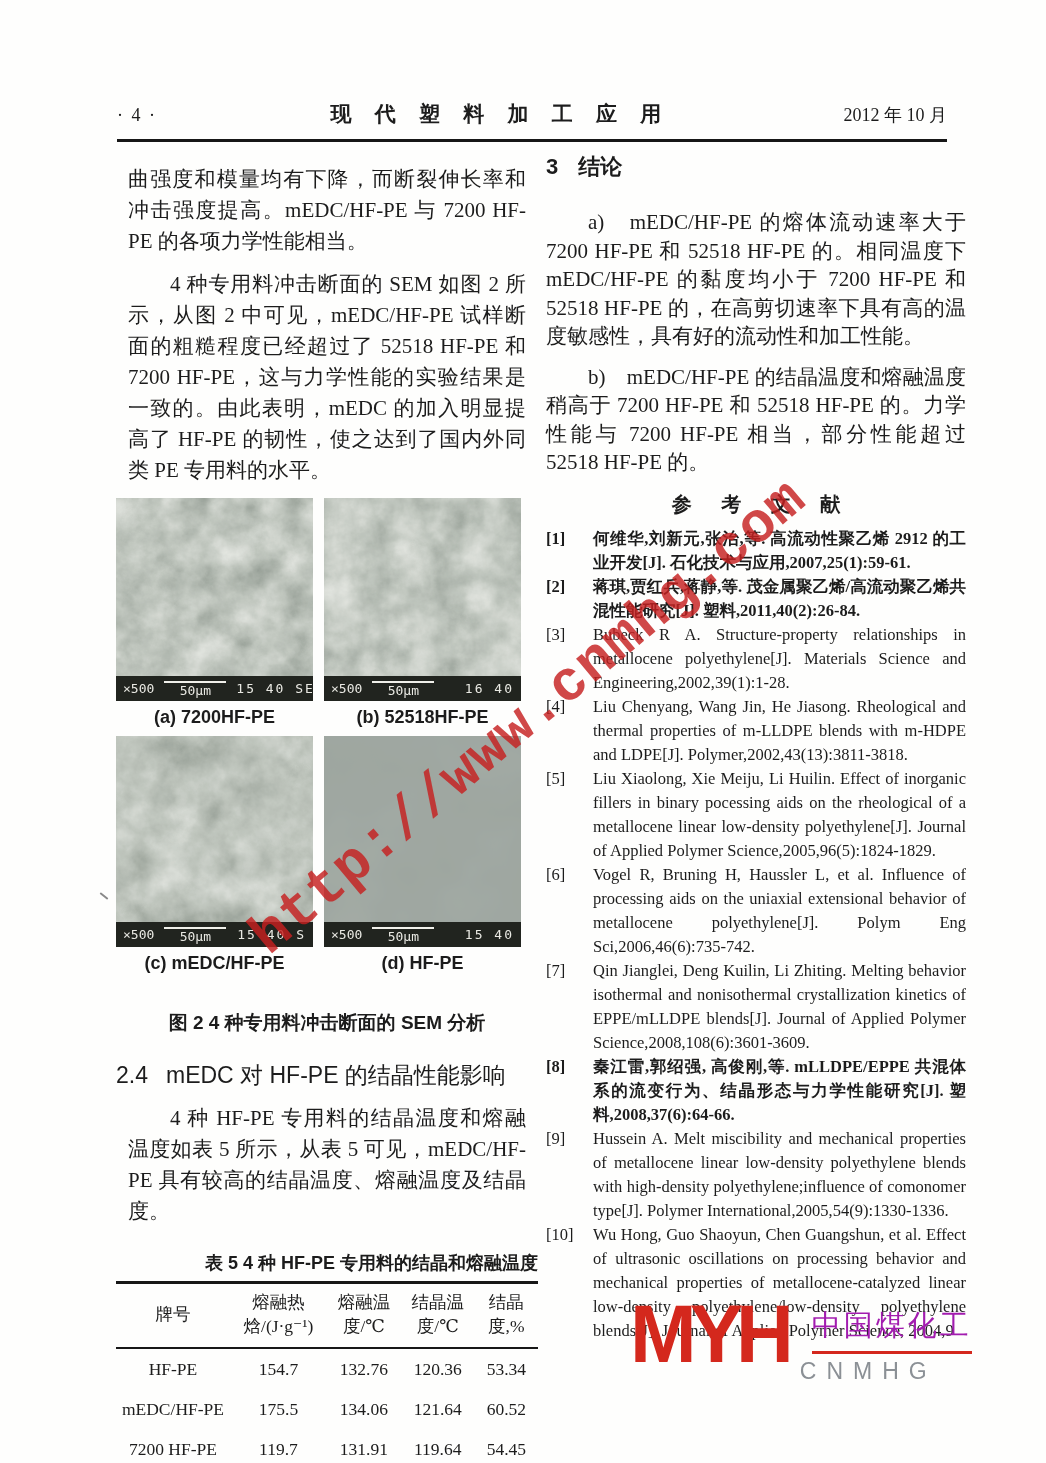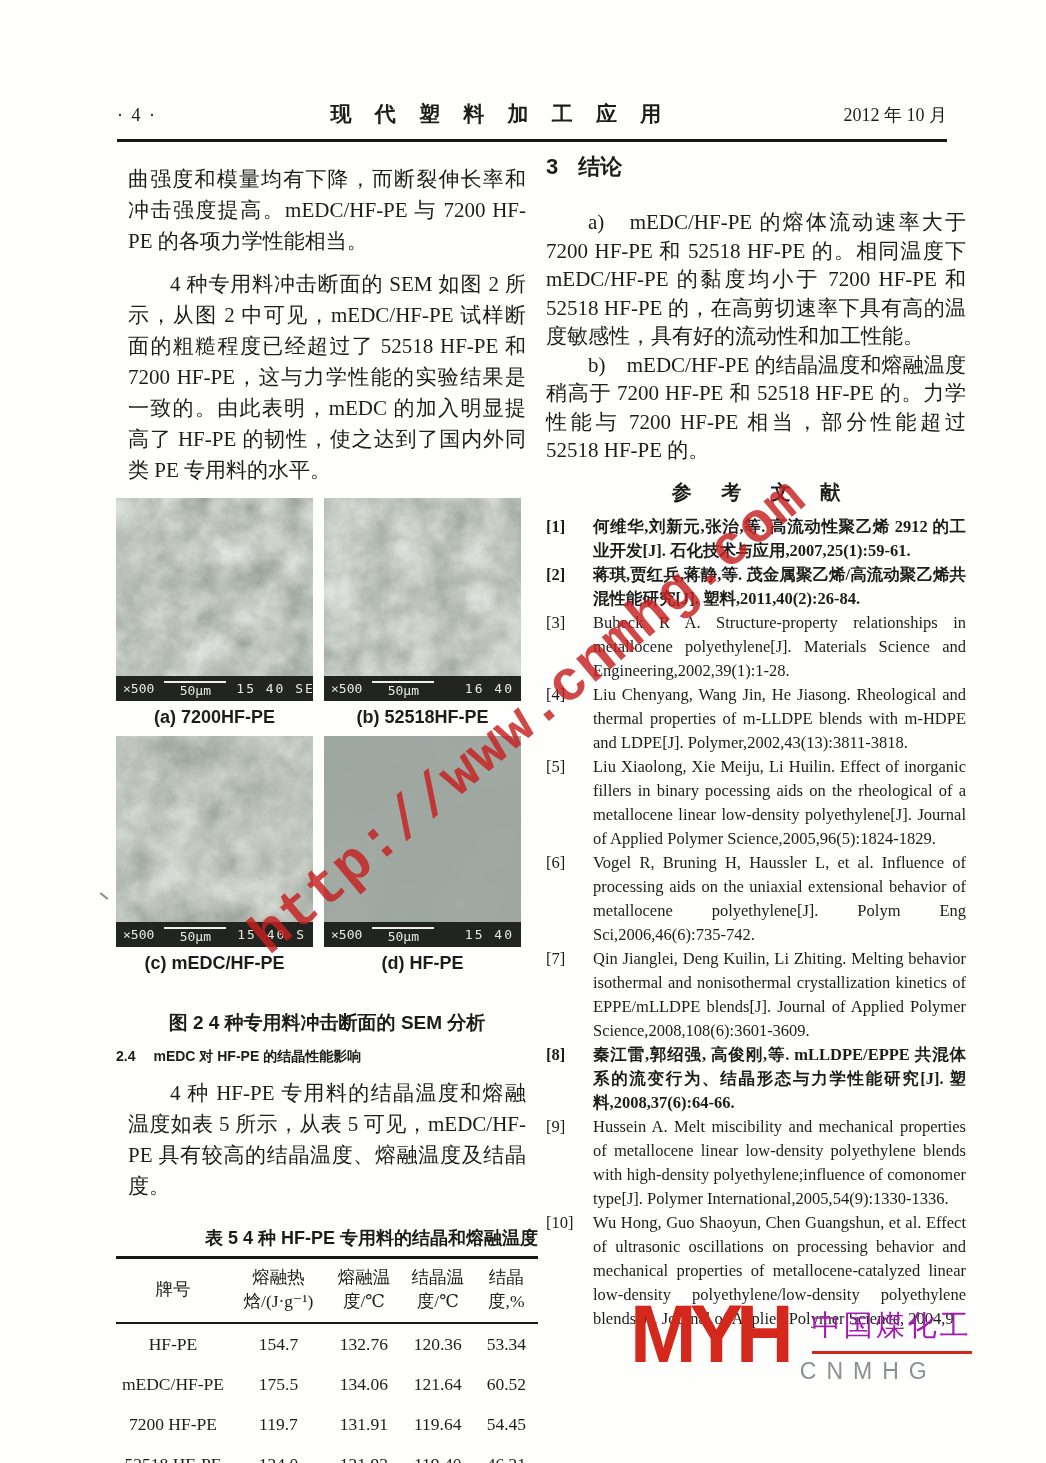--- a/index.html
+++ b/index.html
@@ -32,37 +32,37 @@
   .umwrap{display:inline-flex;flex-direction:column;align-items:center;line-height:1;}
   .umbar{width:62px;height:2px;background:#f0f0ea;margin-bottom:1px;}
   .stamp{margin-left:auto;letter-spacing:2px;white-space:nowrap;}
   figure.sem-panel{margin:0;}
   .sem-label{font-family:"Liberation Sans","DejaVu Sans",sans-serif;font-weight:bold;font-size:18px;
              text-align:center;margin:6px 0 8px;}
   .figcap{font-family:"Liberation Sans","DejaVu Sans",sans-serif;font-weight:bold;font-size:19px;
           text-align:center;margin-top:28px;}
 
   
-  .sec-h{font-family:"Liberation Sans","DejaVu Sans",sans-serif;font-weight:bold;font-size:14px;margin:12px 0 10px;}
+  .sec-h{font-family:"Liberation Sans","DejaVu Sans",sans-serif;font-weight:normal;font-size:23px;margin:24px 0 10px;}
   .sec-h .num{margin-right:18px;}
   .h3{font-family:"Liberation Sans","DejaVu Sans",sans-serif;font-weight:bold;font-size:22px;margin:2px 0 0;}
   .h3 .num{margin-right:20px;}
 
   
   .tbl-cap{font-family:"Liberation Sans","DejaVu Sans",sans-serif;font-weight:bold;font-size:18px;
            text-align:right;margin:24px 0 6px;}
   table.t5{width:100%;border-collapse:collapse;font-size:17.5px;
            border-top:3px solid #171717;border-bottom:3px solid #171717;}
   .t5 th{font-weight:normal;padding:7px 0 9px;border-bottom:2px solid #171717;vertical-align:middle;line-height:1.35;}
   .t5 th span{display:block;text-align:center;}
   .t5 td{text-align:center;padding:10px 0 9px;}
 
   
   .concl{font-size:21px;line-height:28.5px;text-align:justify;text-indent:2em;margin:26px 0 0;}
-  .concl + .concl{margin-top:0;}
+  .concl + .concl{margin-top:12px;}
 
   
   .refs-h{font-family:"Liberation Sans","DejaVu Sans",sans-serif;font-weight:bold;font-size:20px;
           text-align:center;letter-spacing:12px;margin:14px 0 9px;padding-left:12px;}
   .ref{position:relative;padding-left:47px;font-size:16.5px;line-height:24px;text-align:justify;}
   .refnum{position:absolute;left:0;top:0;}
   .ref.cn{font-weight:600;}
 
   
   .watermark{position:absolute;left:138px;top:686px;width:782px;transform:rotate(-40deg);

